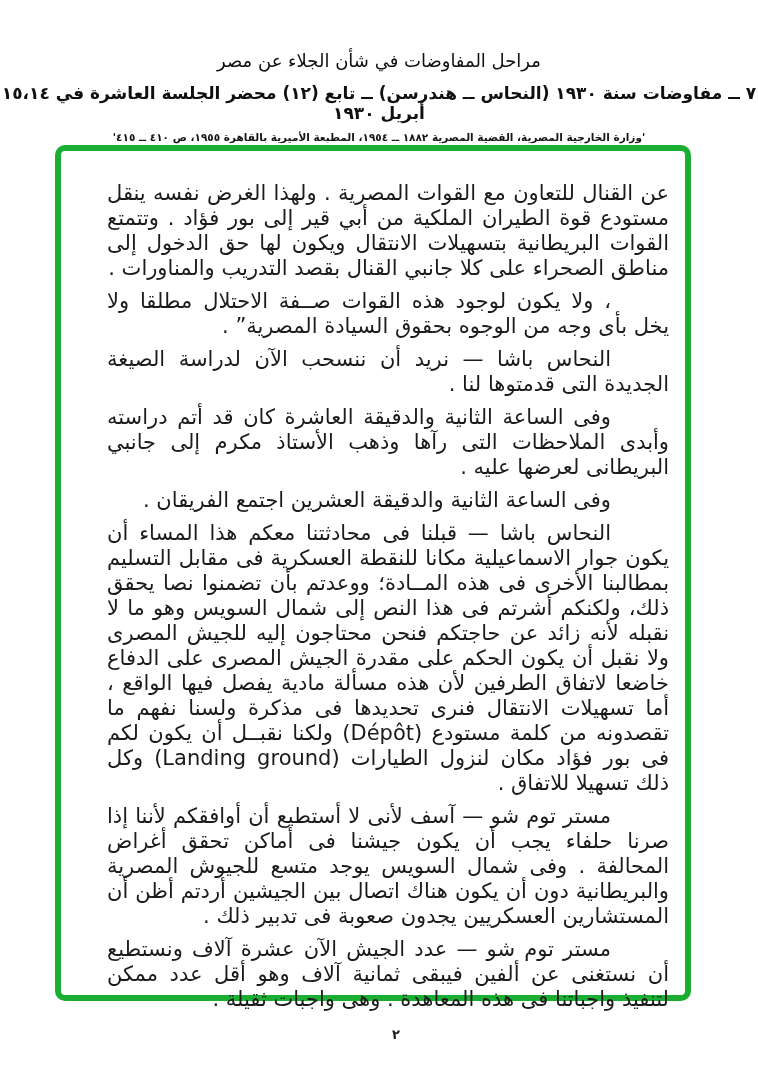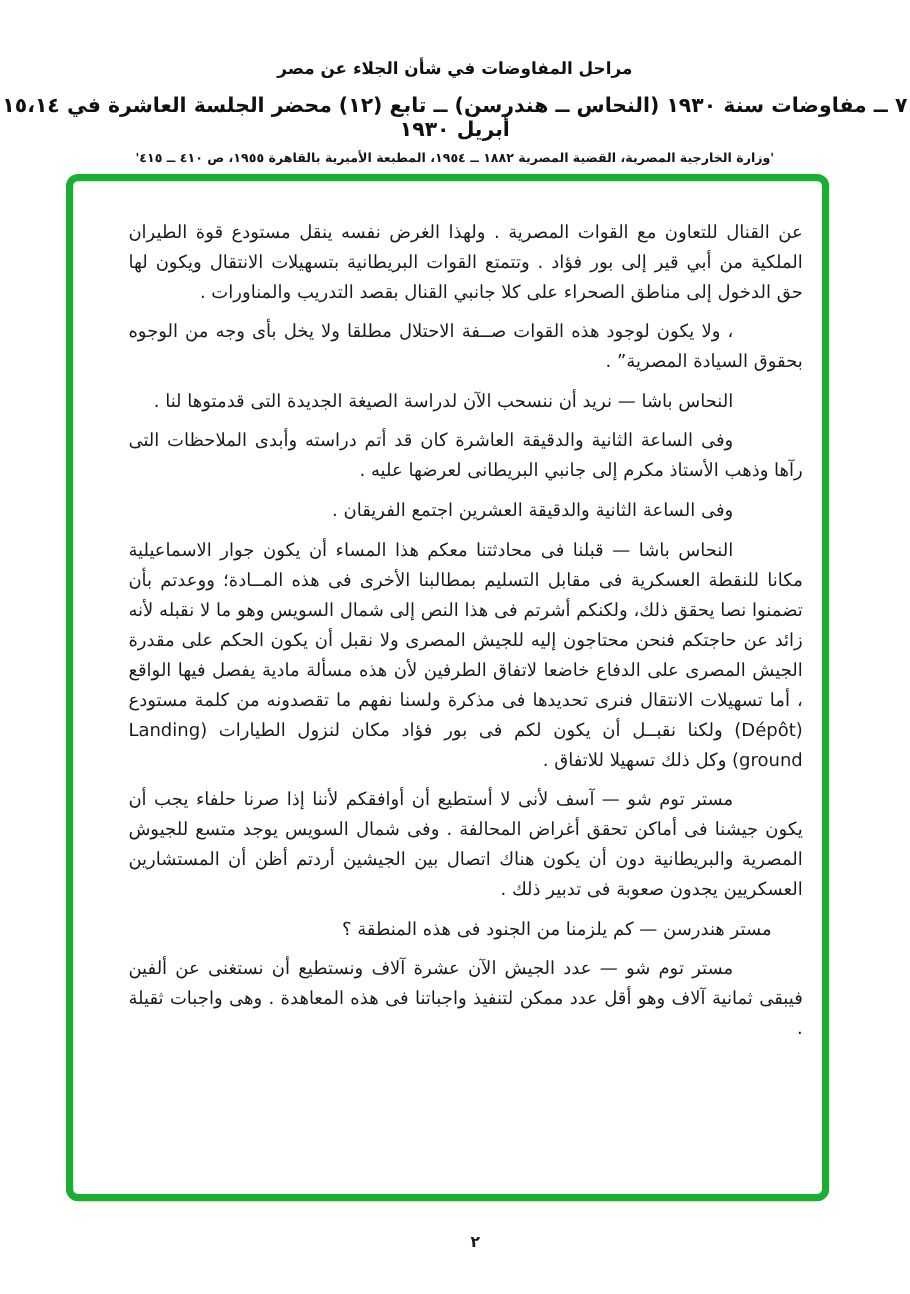--- a/index.html
+++ b/index.html
@@ -11,40 +11,40 @@
     color: var(--ink);
     overflow: hidden;
   }
   .page { position:relative; width:758px; height:1078px; background:var(--paper); }
 
   
   .page-header {
     position:absolute; top:50px; left:0; right:0;
     text-align:center; direction:rtl; color:#101010;
   }
-  .header-title   { font-size:14px; font-weight:700; letter-spacing:0; }
+  .header-title   { font-size:18px; font-weight:400; letter-spacing:0; }
   .header-subtitle{ font-size:17px; font-weight:700; margin-top:12px; }
   .header-source  { font-size:10.5px; font-weight:700; margin-top:8px; color:#151515; }
 
   
   .doc-frame {
     position:absolute; left:55px; top:145px;
     width:636px; height:856px;
     border:6px solid var(--frame-green);
     border-radius:10px;
     background:transparent;
   }
 
   
   .doc-body {
     position:absolute; top:0; left:0; width:100%;
     padding:30px 16px 0 46px;
     direction:rtl;
     text-align:justify;
-    font-size:15px;
+    font-size:21px;
     line-height:25px;
     color:#1b1b1b;
   }
   .para { margin:0 0 8px 0; text-indent:58px; }
   .para.flush { text-indent:0; }
   .para.small-indent { text-indent:26px; }
 
   
   .page-footer {
     position:absolute; top:1024px; left:0; right:0;
@@ -68,21 +68,20 @@
 
   <div class="doc-frame">
     <div class="doc-body">
       <p class="para flush">عن القنال للتعاون مع القوات المصرية . ولهذا الغرض نفسه ينقل مستودع قوة الطيران الملكية من أبي قير إلى بور فؤاد . وتتمتع القوات البريطانية بتسهيلات الانتقال ويكون لها حق الدخول إلى مناطق الصحراء على كلا جانبي القنال بقصد التدريب والمناورات .</p>
       <p class="para">،  ولا يكون لوجود هذه القوات صــفة الاحتلال مطلقا ولا يخل بأى وجه من الوجوه بحقوق السيادة المصرية” .</p>
       <p class="para">النحاس باشا — نريد أن ننسحب الآن لدراسة الصيغة الجديدة التى قدمتوها لنا .</p>
       <p class="para">وفى الساعة الثانية والدقيقة العاشرة كان قد أتم دراسته وأبدى الملاحظات التى رآها وذهب الأستاذ مكرم إلى جانبي البريطانى لعرضها عليه .</p>
       <p class="para">وفى الساعة الثانية والدقيقة العشرين اجتمع الفريقان .</p>
       <p class="para">النحاس باشا — قبلنا فى محادثتنا معكم هذا المساء أن يكون جوار الاسماعيلية مكانا للنقطة العسكرية فى مقابل التسليم بمطالبنا الأخرى فى هذه المــادة؛ ووعدتم بأن تضمنوا نصا يحقق ذلك، ولكنكم أشرتم فى هذا النص إلى شمال السويس وهو ما لا نقبله لأنه زائد عن حاجتكم فنحن محتاجون إليه للجيش المصرى ولا نقبل أن يكون الحكم على مقدرة الجيش المصرى على الدفاع خاضعا لاتفاق الطرفين لأن هذه مسألة مادية يفصل فيها الواقع ، أما تسهيلات الانتقال فنرى تحديدها فى مذكرة ولسنا نفهم ما تقصدونه من كلمة مستودع (Dépôt) ولكنا نقبــل أن يكون لكم فى بور فؤاد مكان لنزول الطيارات (Landing ground) وكل ذلك تسهيلا للاتفاق .</p>
       <p class="para">مستر توم شو — آسف لأنى لا أستطيع أن أوافقكم لأننا إذا صرنا حلفاء يجب أن يكون جيشنا فى أماكن تحقق أغراض المحالفة . وفى شمال السويس يوجد متسع للجيوش المصرية والبريطانية دون أن يكون هناك اتصال بين الجيشين أردتم أظن أن المستشارين العسكريين يجدون صعوبة فى تدبير ذلك .</p>
-      <p class="para small-indent">مستر هندرسن — كم يلزمنا من الجنود فى هذه المنطقة ؟</p>
       <p class="para">مستر توم شو — عدد الجيش الآن عشرة آلاف ونستطيع أن نستغنى عن ألفين فيبقى ثمانية آلاف وهو أقل عدد ممكن لتنفيذ واجباتنا فى هذه المعاهدة . وهى واجبات ثقيلة .</p>
     </div>
   </div>
 
   <footer class="page-footer">
     <span class="page-number">٢</span>
   </footer>
 
 </div>
 

